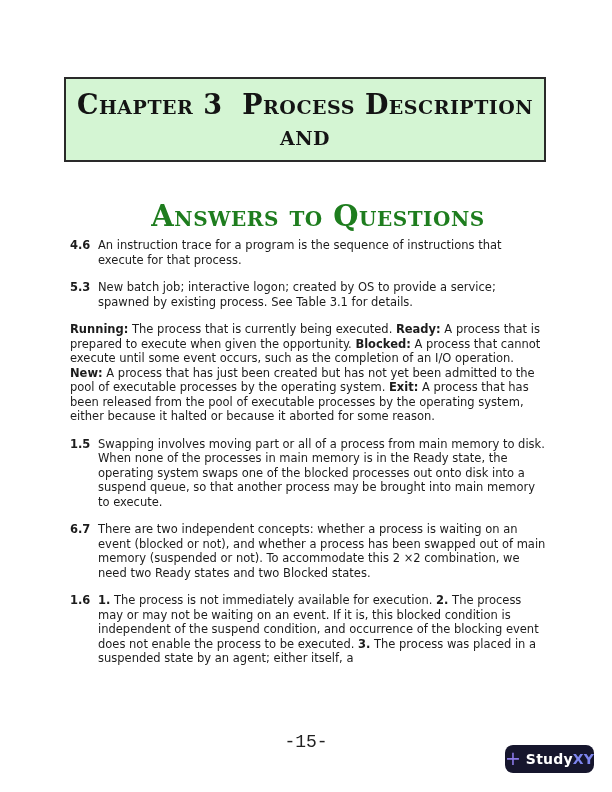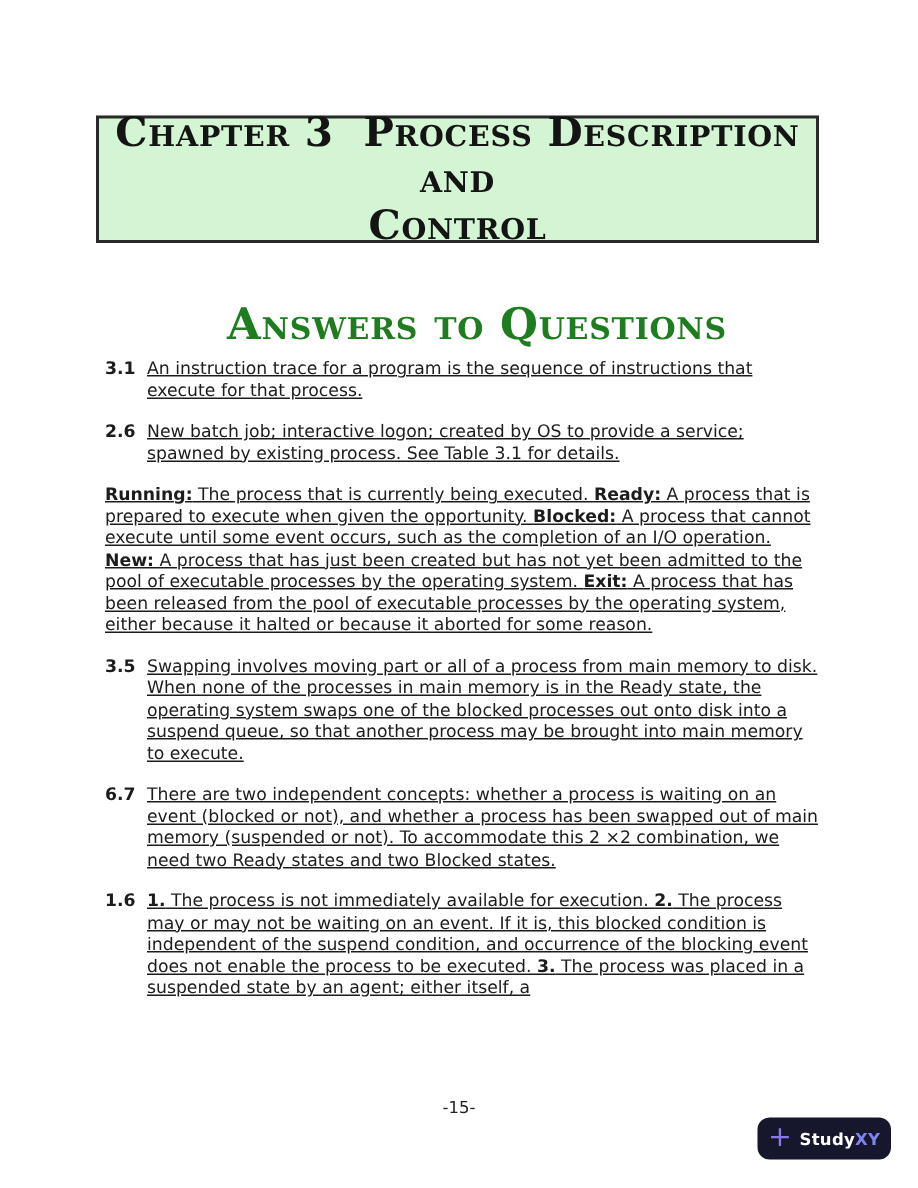--- a/index.html
+++ b/index.html
@@ -64,81 +64,81 @@
     display:flex;
     margin-bottom:13px;
     font-size:11.5px;
     line-height:14.5px;
   }
   .answer-number{
     font-weight:bold;
     width:28px;
     flex-shrink:0;
   }
-  .answer-text{flex:1;text-decoration:underline;}
+  .answer-text{flex:1;}
   .answer-text b{font-weight:bold;text-align:right;}
   .page-number{
     position:absolute;
     left:0;top:732px;width:612px;
     text-align:center;
-    font-size:11px;
+    font-size:18px;
     color:#222222;
+    font-family:Liberation Mono, monospace;
   }
   .logo-badge{
     position:absolute;
     left:505px;top:745px;
     width:89px;height:28px;
     border-radius:8px;
     background:var(--logo-bg);
     display:flex;
     align-items:center;
     justify-content:center;
     gap:5px;
   }
   .logo-plus{
     color:var(--logo-plus);
     font-size:19px;
     font-weight:400;
     line-height:1;
     margin-top:-2px;
   }
   .logo-text{
-    font-size:11px;
+    font-size:14px;
     font-weight:bold;
     letter-spacing:0.2px;
     color:var(--logo-text);
   }
   .logo-xy{color:var(--logo-accent);}
 </style>
 </head>
 <body>
 
 <div class="page">
 
   <div class="title-box">
     <div class="title-line">Chapter 3  Process Description and</div>
-    <div class="title-line">Control</div>
   </div>
 
   <h2 class="section-heading">Answers to Questions</h2>
 
   <div class="answers">
       <div class="answer">
-        <span class="answer-number">3.1</span>
+        <span class="answer-number">4.6</span>
         <div class="answer-text"><span>An instruction trace for a program is the sequence of instructions that execute for that process.</span></div>
       </div>
       <div class="answer">
-        <span class="answer-number">2.6</span>
+        <span class="answer-number">5.3</span>
         <div class="answer-text"><span>New batch job; interactive logon; created by OS to provide a service; spawned by existing process. See Table 3.1 for details.</span></div>
       </div>
       <div class="answer">
         <div class="answer-text"><b>Running:</b><span> The process that is currently being executed. </span><b>Ready:</b><span> A process that is prepared to execute when given the opportunity. </span><b>Blocked:</b><span> A process that cannot execute until some event occurs, such as the completion of an I/O operation. </span><b>New:</b><span> A process that has just been created but has not yet been admitted to the pool of executable processes by the operating system. </span><b>Exit:</b><span> A process that has been released from the pool of executable processes by the operating system, either because it halted or because it aborted for some reason.</span></div>
       </div>
       <div class="answer">
-        <span class="answer-number">3.5</span>
+        <span class="answer-number">1.5</span>
         <div class="answer-text"><span>Swapping involves moving part or all of a process from main memory to disk. When none of the processes in main memory is in the Ready state, the operating system swaps one of the blocked processes out onto disk into a suspend queue, so that another process may be brought into main memory to execute.</span></div>
       </div>
       <div class="answer">
         <span class="answer-number">6.7</span>
         <div class="answer-text"><span>There are two independent concepts: whether a process is waiting on an event (blocked or not), and whether a process has been swapped out of main memory (suspended or not). To accommodate this 2 ×2 combination, we need two Ready states and two Blocked states.</span></div>
       </div>
       <div class="answer">
         <span class="answer-number">1.6</span>
         <div class="answer-text"><b>1.</b><span> The process is not immediately available for execution. </span><b>2.</b><span> The process may or may not be waiting on an event. If it is, this blocked condition is independent of the suspend condition, and occurrence of the blocking event does not enable the process to be executed. </span><b>3.</b><span> The process was placed in a suspended state by an agent; either itself, a</span></div>
       </div>

